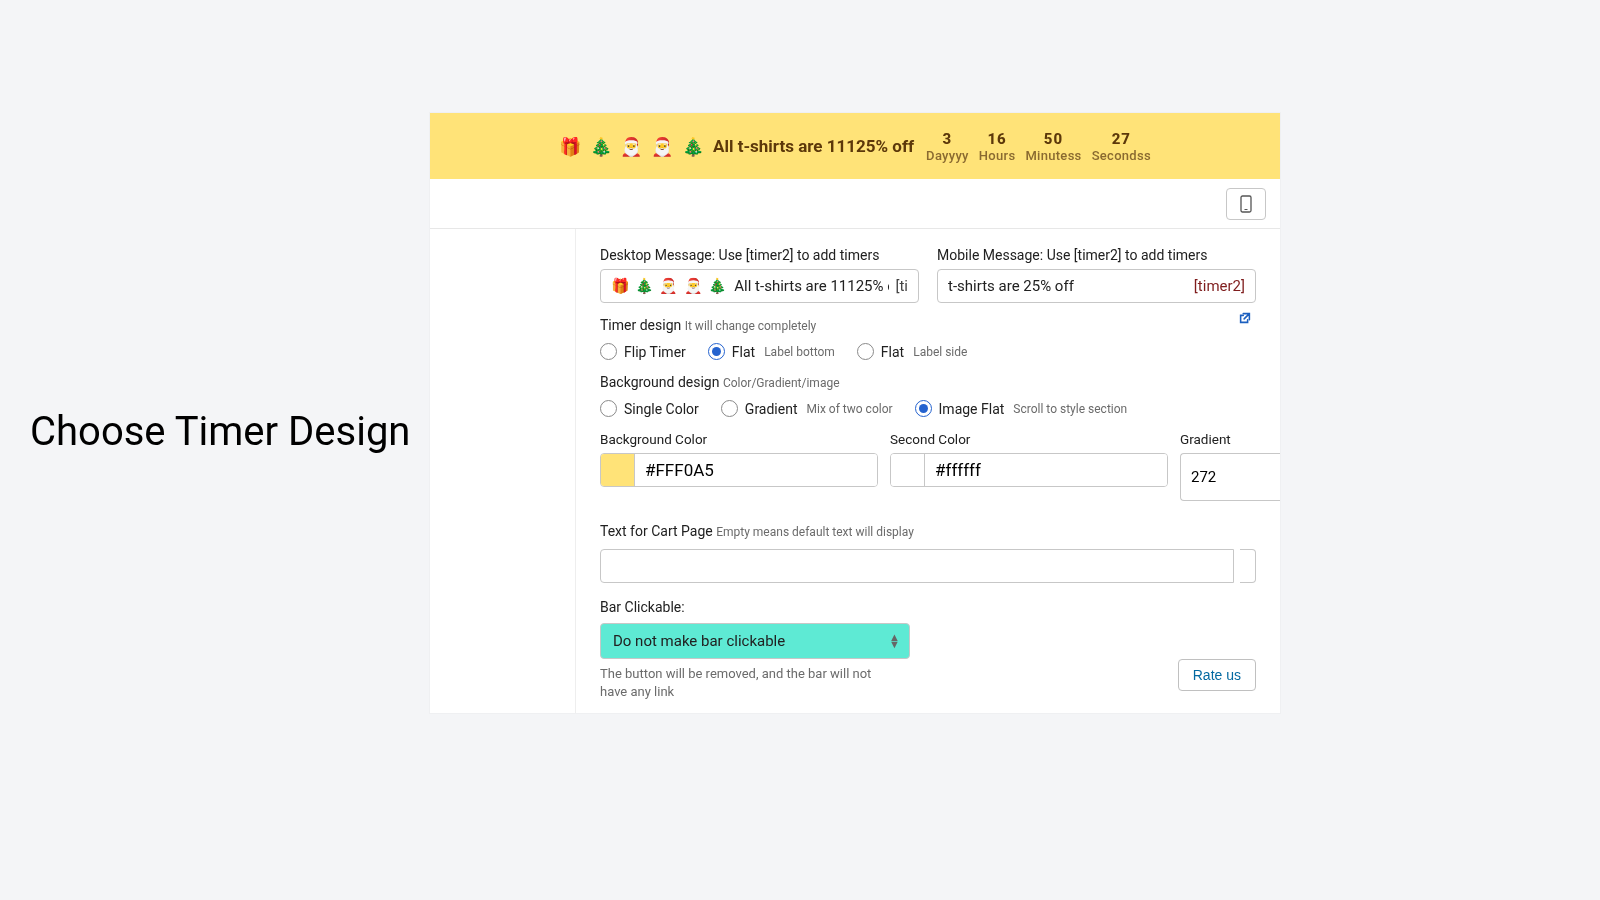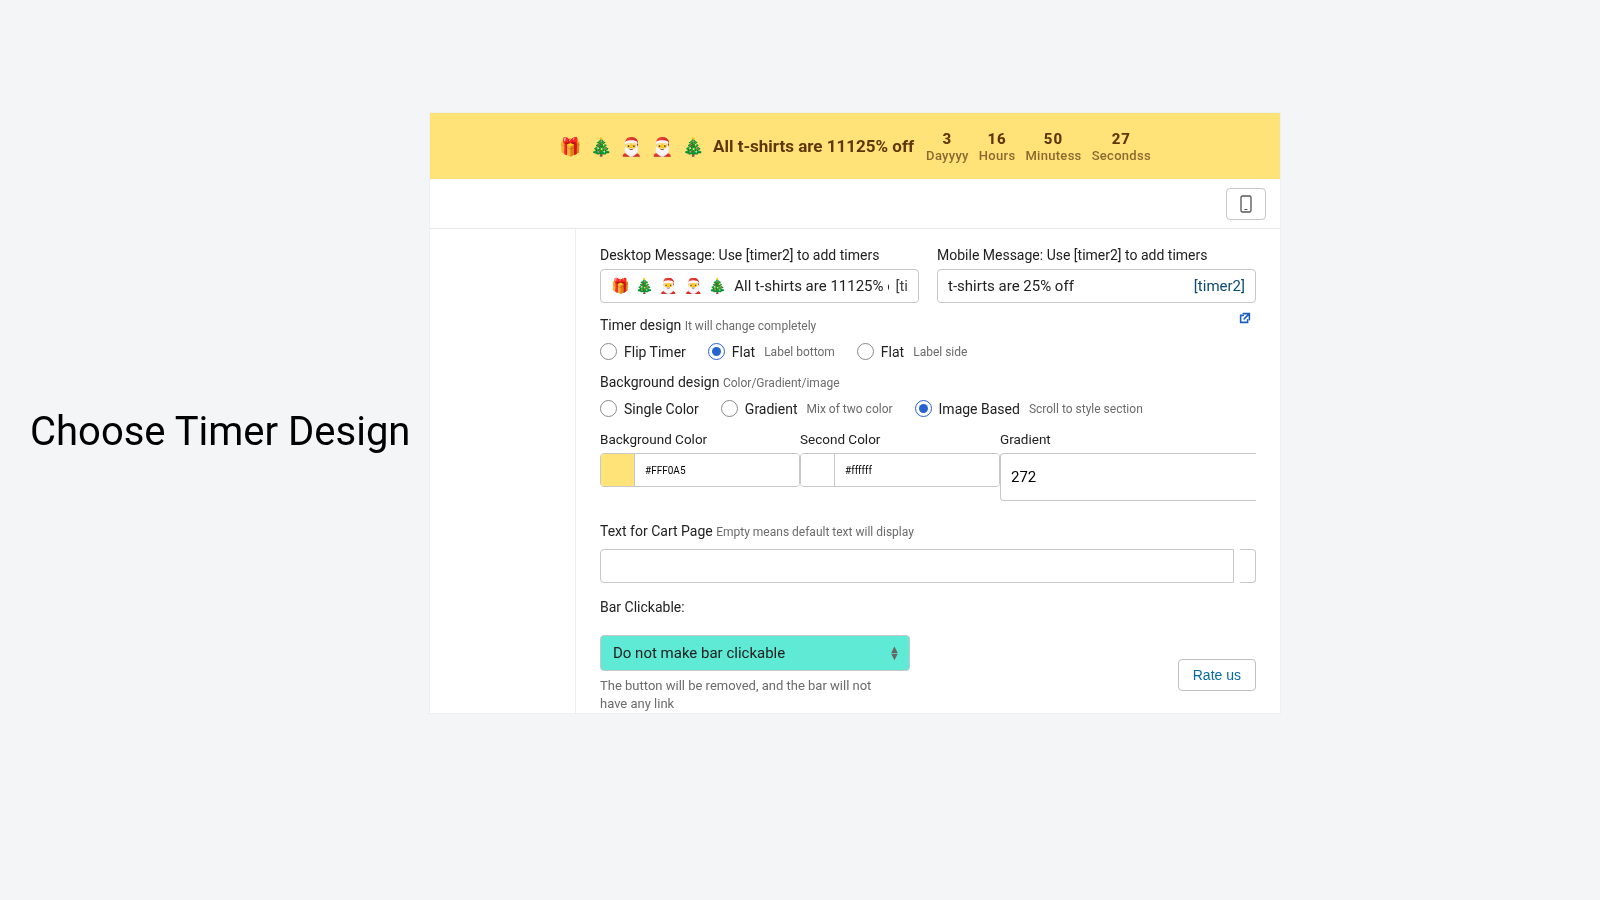--- a/index.html
+++ b/index.html
@@ -78,48 +78,48 @@
     width:100%; height:34px; border:1px solid #c7c7c7; border-radius:4px;
     padding: 0 10px; font-size:15px; color:#212121; background:#fff;
     display:flex; align-items:center; gap:6px;
   }
   .text-input .emj { font-size:15px; letter-spacing:1px; }
   .text-input input {
     border:none; outline:none; font-size:15px; flex:1; min-width:0;
     color:#212121; background:transparent; font-family:inherit;
   }
   .mobile-input { display:flex; align-items:center; justify-content:space-between; }
-  .mobile-input .tag { color:#0c4a6e; }
+  .mobile-input .tag { color:#7f1d1d; }
   .section-label { font-size:14px; color:#212121; margin-top:2px; margin-bottom:10px; }
   .section-label .hint { font-size:12px; color:#6b6b6b; font-weight:400; }
   .radio-row { display:flex; gap:22px; align-items:center; margin-bottom:14px; }
   .radio { display:flex; align-items:center; gap:7px; cursor:pointer; }
   .radio .dot {
     width:17px; height:17px; border:1.6px solid #8a8a8a; border-radius:50%;
     display:flex; align-items:center; justify-content:center; background:#fff;
   }
   .radio.checked .dot { border-color:#2563cf; }
   .radio.checked .dot::after {
     content:""; width:9px; height:9px; background:#2563cf; border-radius:50%;
   }
   .radio .rlabel { font-size:14px; color:#212121; }
   .radio .rhint { font-size:12px; color:#6b6b6b; margin-left:2px; }
-  .color-row { display:flex; }
+  .color-row { display:flex; gap:12px; }
   .color-col1 { flex: 0 0 200px; }
   .color-col2 { flex: 0 0 200px; }
   .color-col3 { flex: 1; }
   .sublabel { font-size:13.5px; color:#212121; margin-bottom:6px; display:block; }
   .color-input {
     display:flex; height:34px; border:1px solid #c7c7c7; border-radius:4px; overflow:hidden;
   }
   .swatch { width:34px; border-right:1px solid #c7c7c7; }
   .swatch.yellow { background:#ffe378; }
   .swatch.white { background:#ffffff; }
   .color-input input {
-    flex:1; border:none; outline:none; padding:0 10px; font-size:10px; font-family:inherit;
+    flex:1; border:none; outline:none; padding:0 10px; font-size:17px; font-family:inherit;
   }
   .grad-wrap { display:flex; height:48px; }
   .grad-wrap input {
     flex:1; border:1px solid #c7c7c7; border-right:none; border-radius:4px 0 0 4px;
     padding:0 10px; font-size:15px; outline:none; font-family:inherit;
   }
   .full-input {
     width:100%; height:34px; border:1px solid #c7c7c7; border-radius:4px;
     padding:0 10px; font-size:15px; outline:none; font-family:inherit;
     display:flex; align-items:center;
@@ -249,21 +249,21 @@
         <span class="dot"></span>
         <span class="rlabel">Single Color</span>
       </div>
       <div class="radio">
         <span class="dot"></span>
         <span class="rlabel">Gradient</span>
         <span class="rhint">Mix of two color</span>
       </div>
       <div class="radio checked">
         <span class="dot"></span>
-        <span class="rlabel">Image Based</span>
+        <span class="rlabel">Image Flat</span>
         <span class="rhint">Scroll to style section</span>
       </div>
     </div>
 
     <div class="color-row" style="margin-bottom:22px;">
       <div class="color-col1">
         <span class="sublabel">Background Color</span>
         <div class="color-input">
           <div class="swatch yellow"></div>
           <input type="text" value="#FFF0A5" style="">
@@ -287,21 +287,21 @@
 
     <div class="section-label">
       <span>Text for Cart Page</span>
       <span class="hint">Empty means default text will display</span>
     </div>
     <div class="cart-row" style="margin-bottom:16px;">
       <input class="full-input" type="text" style="border-radius: 4px 0px 0px 4px;" value="">
       <div class="cart-addon"></div>
     </div>
 
-    <div class="field-label" style="margin-bottom:20px;">Bar Clickable:</div>
+    <div class="field-label" style="margin-bottom:8px;">Bar Clickable:</div>
     <div class="select-wrap">
       <div class="select-box">
         <span>Do not make bar clickable</span>
       </div>
       <div class="select-carets">▲<br>▼</div>
     </div>
     <div class="help-text">The button will be removed, and the bar will not have any link</div>
 
     <button class="rate-btn">Rate us</button>
   </div>

